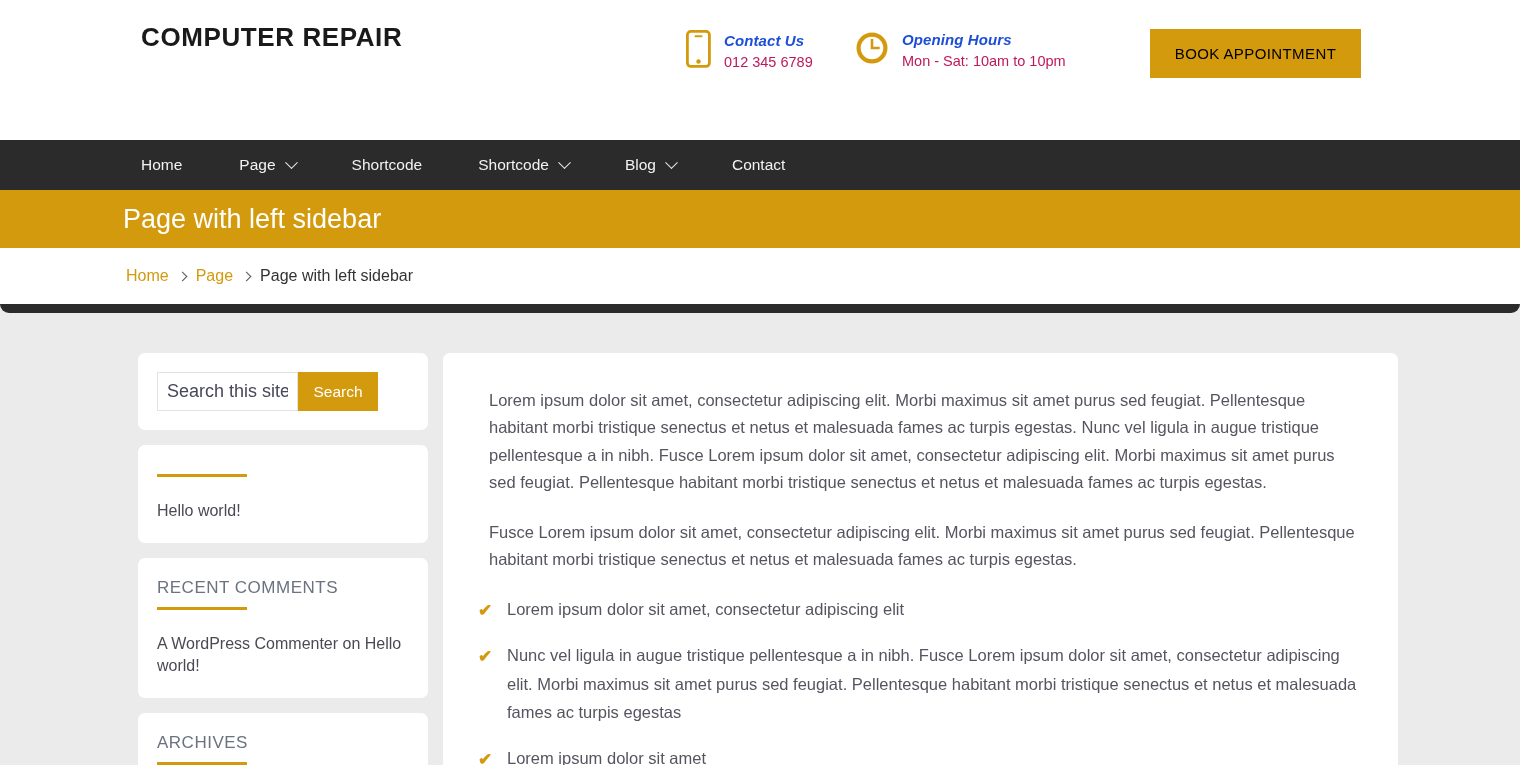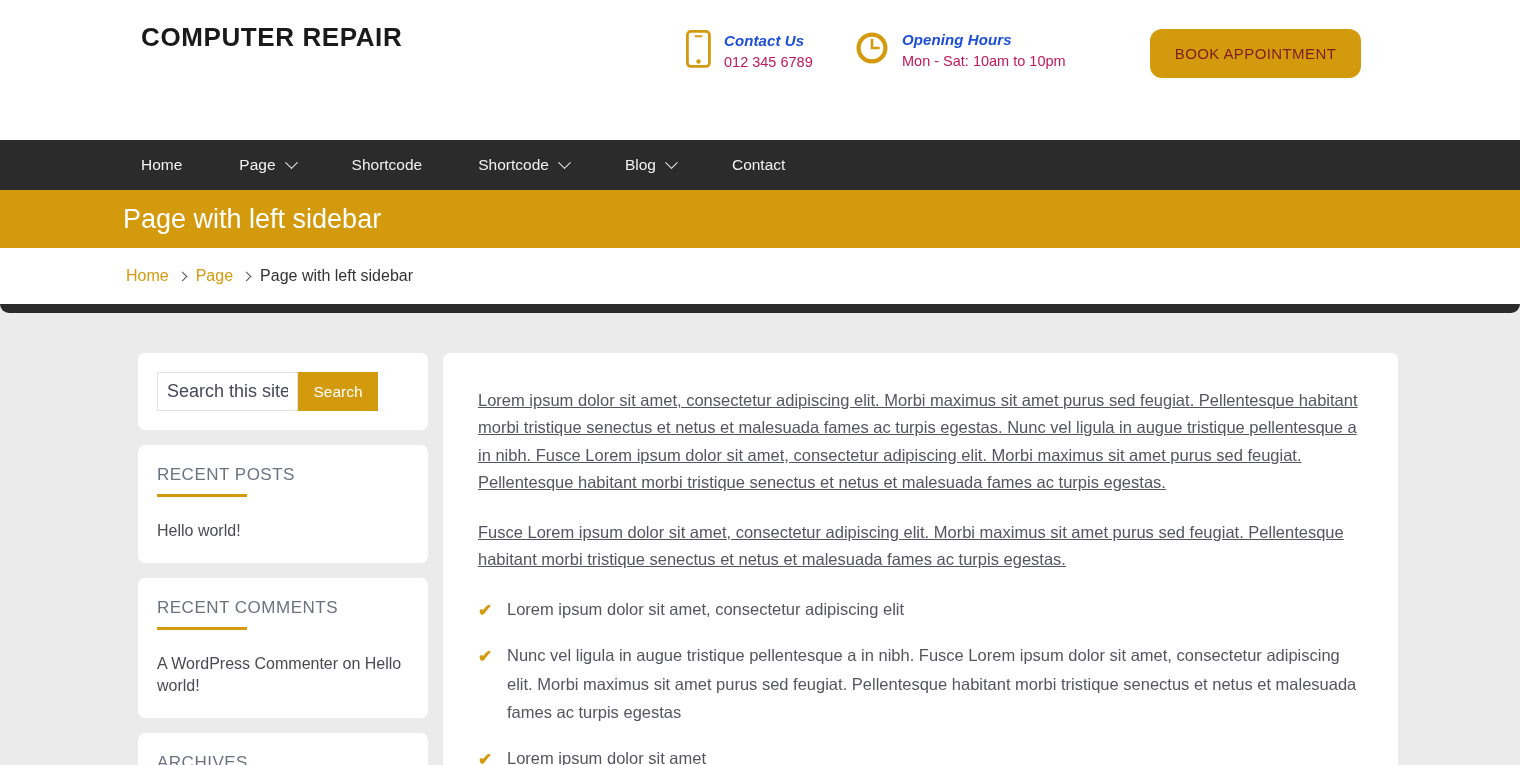--- a/index.html
+++ b/index.html
@@ -51,22 +51,22 @@
     margin-top: 3px;
   }
   .book-btn {
     position: absolute;
     right: 159px;
     top: 29px;
     width: 211px;
     height: 49px;
     background: #d49a0e;
     border: none;
-    border-radius: 12px;
-    color: #7f1d1d;
+    border-radius: 0;
+    color: #000000;
     font-size: 15px;
     letter-spacing: .4px;
     font-family: "Liberation Sans", sans-serif;
     cursor: pointer;
   }
 
   
   .navbar {
     height: 50px;
     background: #2b2b2b;
@@ -200,25 +200,24 @@
 
   
   .main-card {
     flex: none;
     width: 955px;
     background: #ffffff;
     border-radius: 7px;
     padding: 34px 40px 20px 35px;
   }
   .main-card p {
-    margin: 0 0 22px 0;
+    margin: 0 0 22px 11px;
     font-size: 16.5px;
     line-height: 1.66;
     color: #555560;
-    text-decoration: underline;
   }
   .check-list { margin: 0; padding: 0; list-style: none; }
   .check-item {
     position: relative;
     padding-left: 29px;
     margin-bottom: 17px;
     font-size: 16.5px;
     line-height: 1.74;
     color: #555560;
   }
@@ -310,21 +309,20 @@
   <aside class="sidebar">
 
     <div class="widget search">
       <div class="searchrow">
         <input class="search-input" type="text" placeholder="Search this site." style="">
         <button class="search-btn">Search</button>
       </div>
     </div>
 
     <div class="widget">
-      <h3 class="widget-title">RECENT POSTS</h3>
       <div class="title-rule"></div>
       <div class="widget-body">
         <a class="widget-link">Hello world!</a>
       </div>
     </div>
 
     <div class="widget">
       <h3 class="widget-title">RECENT COMMENTS</h3>
       <div class="title-rule"></div>
       <div class="widget-body">

